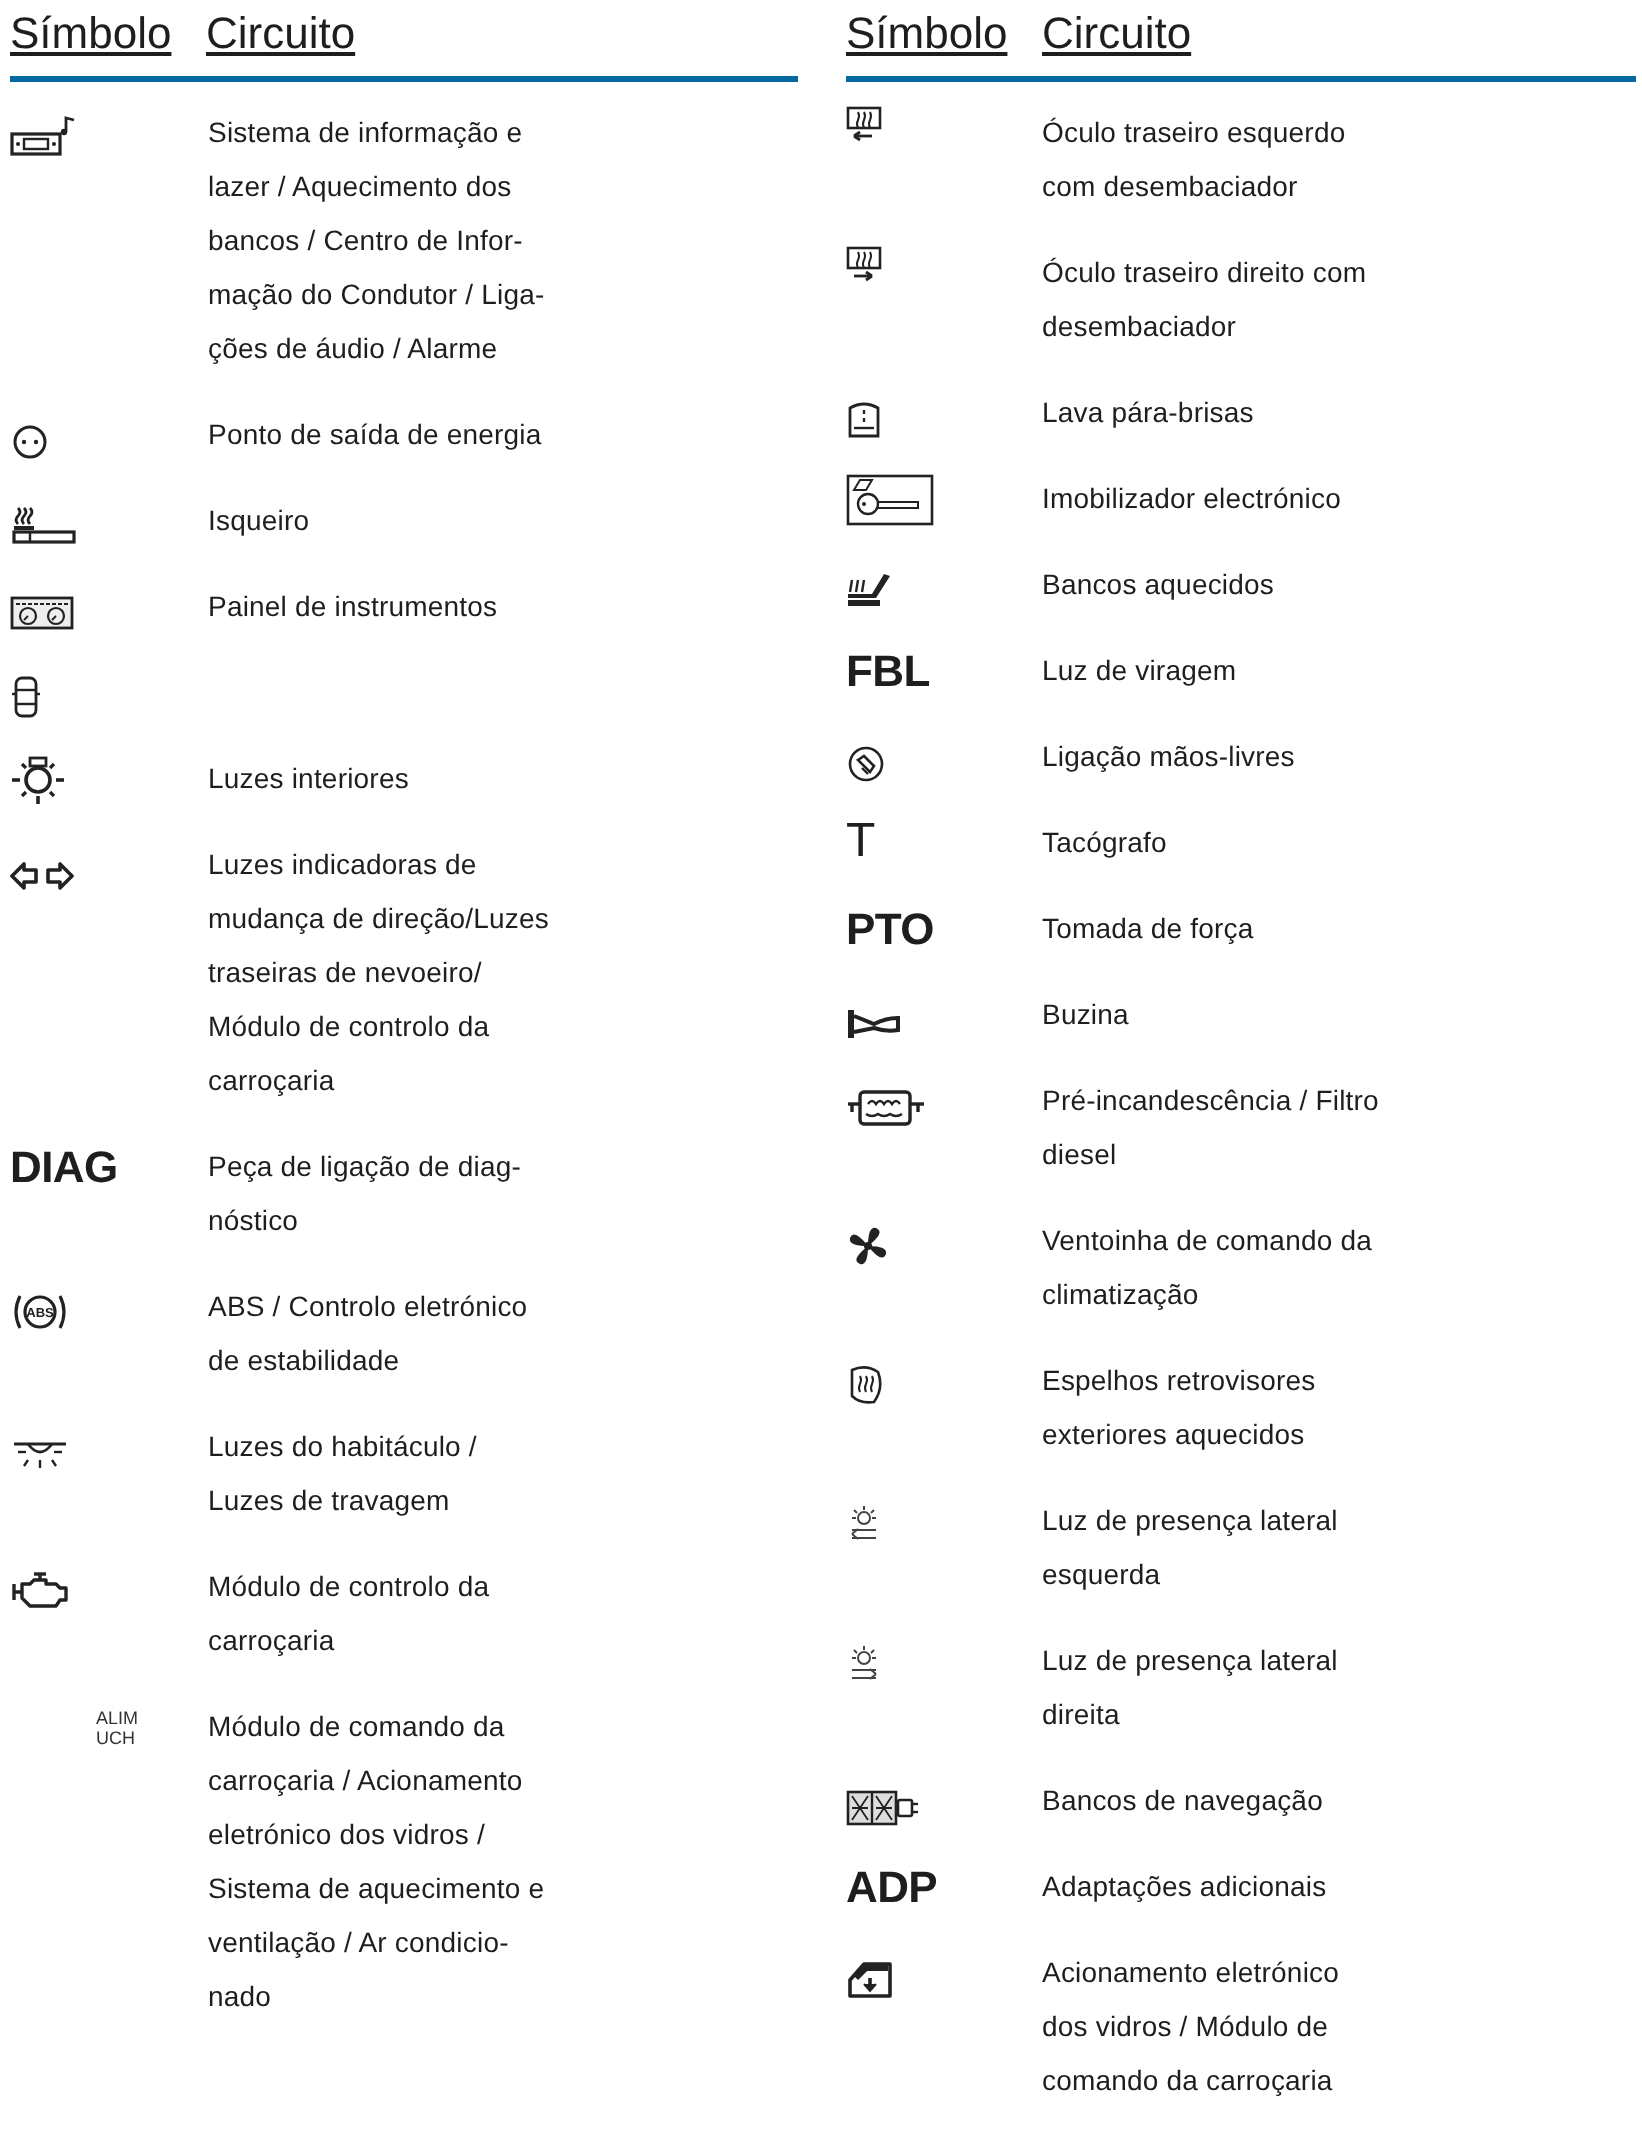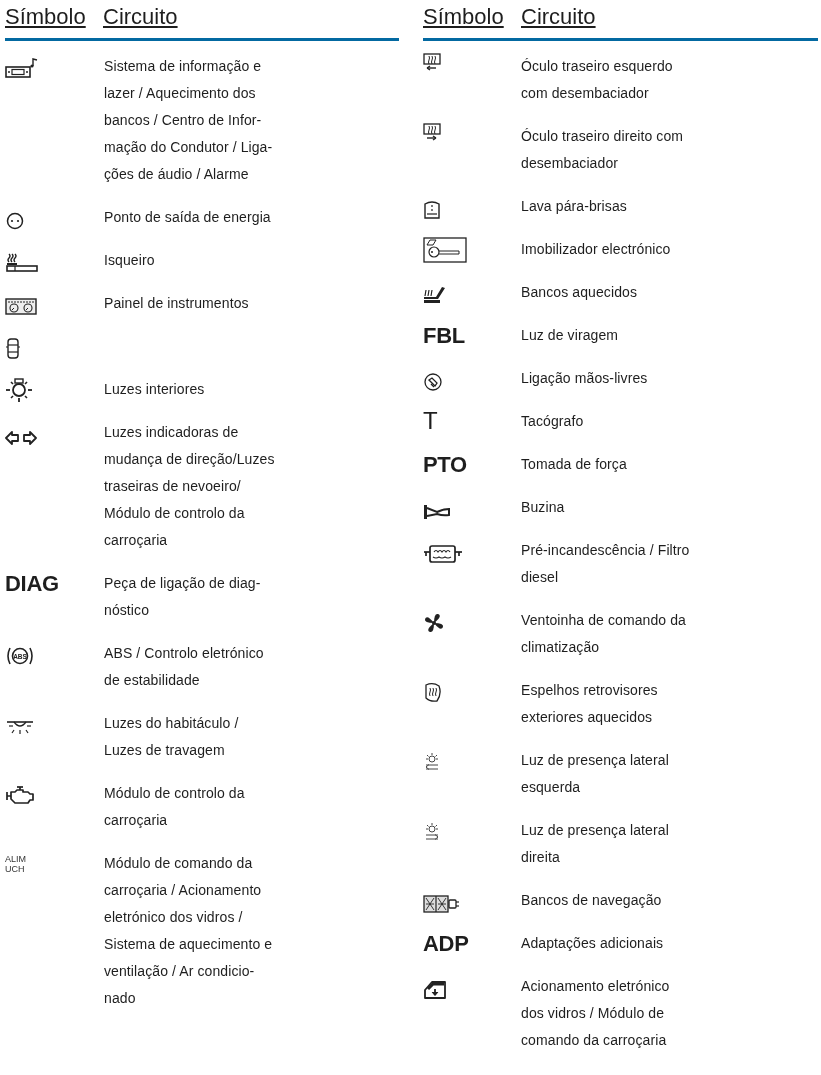--- a/index.html
+++ b/index.html
@@ -11,21 +11,21 @@
   .hdr { height:38px; border-bottom:3px solid #0369a1; display:flex; align-items:flex-start;text-decoration:underline; }
   .hdr span { font-size:22px; line-height:38px; position:relative; top:-2px; }
   .hdr .h-sym { width:98px; }
   .col.right .hdr .h-sym { width:98px; }
   .rows { padding-top:12px; }
   .row { display:flex; align-items:flex-start; margin-bottom:16px; }
   .sym { width:99px; flex:0 0 99px; height:27px; display:flex; align-items:flex-end; }
   .col.right .sym { width:98px; flex:0 0 98px; }
   .txt { font-size:14px; line-height:27px; white-space:pre-line; letter-spacing:0.1px; }
   .sym .bold { font-weight:bold; font-size:22px; letter-spacing:-0.3px; }
-  .sym .small { font-size:9px; line-height:10px; color:#333; white-space:pre-line; position:relative; top:4px; }
+  .sym .small { font-size:9px; line-height:10px; color:#333; white-space:pre-line; position:relative; top:4px;margin-left:43px; }
   svg { display:block; }
 </style>
 </head>
 <body>
 
 <div class="col left">
   <div class="hdr">
     <span class="h-sym">Símbolo</span>
     <span>Circuito</span>
   </div>

